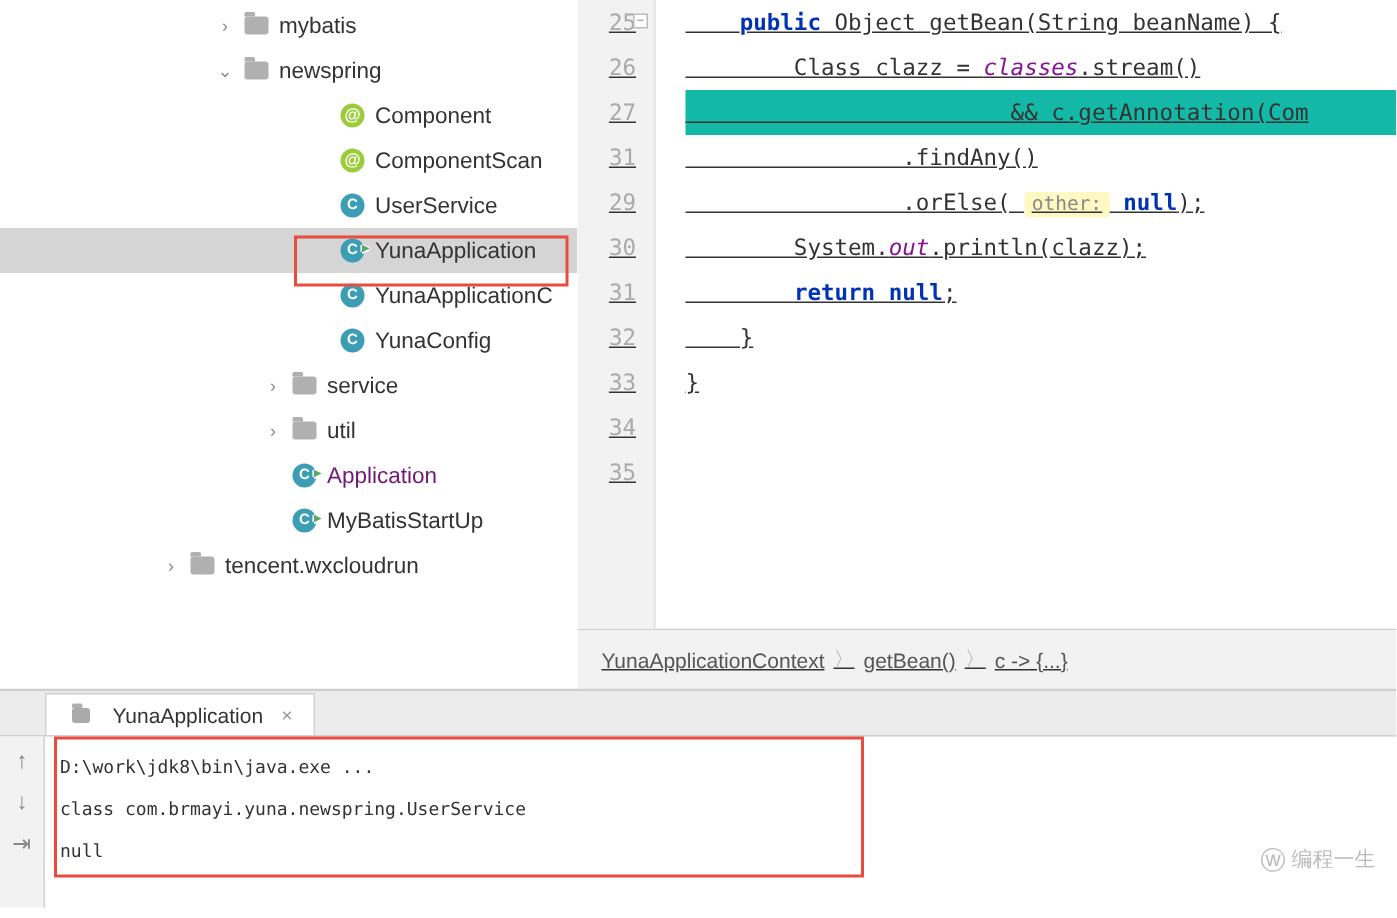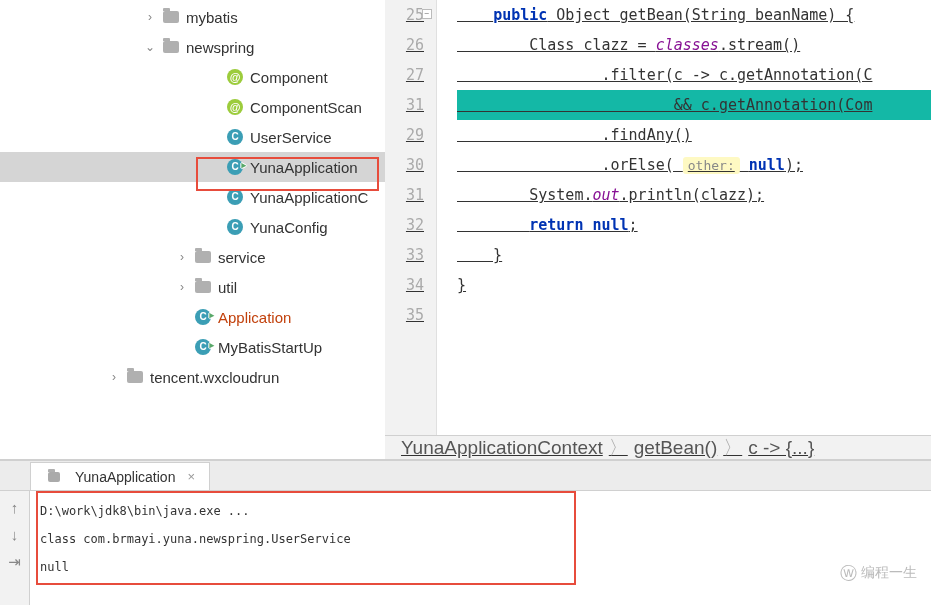--- a/index.html
+++ b/index.html
@@ -104,21 +104,21 @@
       color: #59a869;
       font-size: 9px;
       text-shadow: -1px 0 #fff, 1px 0 #fff, 0 -1px #fff, 0 1px #fff;
     }
     .icon-props {
       width: 16px;
       height: 14px;
       background: linear-gradient(to right, #e89e3c 30%, #59a869 30% 60%, #4a90d9 60%);
     }
     .tree-label { font-size: 15px; color: #333; }
-    .tree-label.link { color: #c2410c; }
+    .tree-label.link { color: #701a75; }
     .red-box {
       position: absolute;
       border: 2px solid #e74c3c;
       pointer-events: none;
       z-index: 5;
     }
     .editor-pane {
       flex: 1;
       display: flex;
       flex-direction: column;
@@ -159,27 +159,27 @@
       color: #888;
       z-index: 2;
     }
     .code-lines { flex: 1; line-height: 30px; padding-left: 20px; position: relative; }
     .code-line { height: 30px; white-space: pre; }
     .hl-line { background: #14b8a6; }
     .kw { color: #0033b3; font-weight: bold; }
     .field { color: #871094; font-style: italic; }
     .hint { background: #fef9c3; color: #888; border-radius: 3px; padding: 1px 5px; font-size: 13px; }
     .breadcrumb {
-      height: 24px;
+      height: 40px;
       background: #f2f2f2;
       border-top: 1px solid #d0d0d0;
       display: flex;
       align-items: center;
       padding: 0 10px;
-      font-size: 19px;
+      font-size: 14px;
       color: #555;
     }
     .crumb { padding: 0 6px; }
     .crumb-sep { color: #aaa; }
     .console-pane {
       height: 145px;
       display: flex;
       flex-direction: column;
       border-top: 1px solid #d0d0d0;
     }
@@ -349,21 +349,20 @@
           <div class="gutter-line">30</div>
           <div class="gutter-line">31</div>
           <div class="gutter-line">32</div>
           <div class="gutter-line">33<span class="fold-mark" style="border: none; background: transparent;"></span></div>
           <div class="gutter-line">34<span class="fold-mark" style="border: none; background: transparent;"></span></div>
           <div class="gutter-line">35</div>
         </div>
       <div class="code-lines" id="code-host">
           <div class="code-line">    <span class="kw">public</span> Object getBean(String beanName) {</div>
           <div class="code-line">        Class clazz = <span class="field">classes</span>.stream()</div>
-          <div class="code-line">                .filter(c -&gt; c.getAnnotation(C</div>
           <div class="code-line hl-line">                        &amp;&amp; c.getAnnotation(Com</div>
           <div class="code-line">                .findAny()</div>
           <div class="code-line">                .orElse( <span class="hint">other:</span> <span class="kw">null</span>);</div>
           <div class="code-line">        System.<span class="field">out</span>.println(clazz);</div>
           <div class="code-line">        <span class="kw">return null</span>;</div>
           <div class="code-line">    }</div>
           <div class="code-line">}</div>
           <div class="code-line"></div>
         </div>
     </div>

